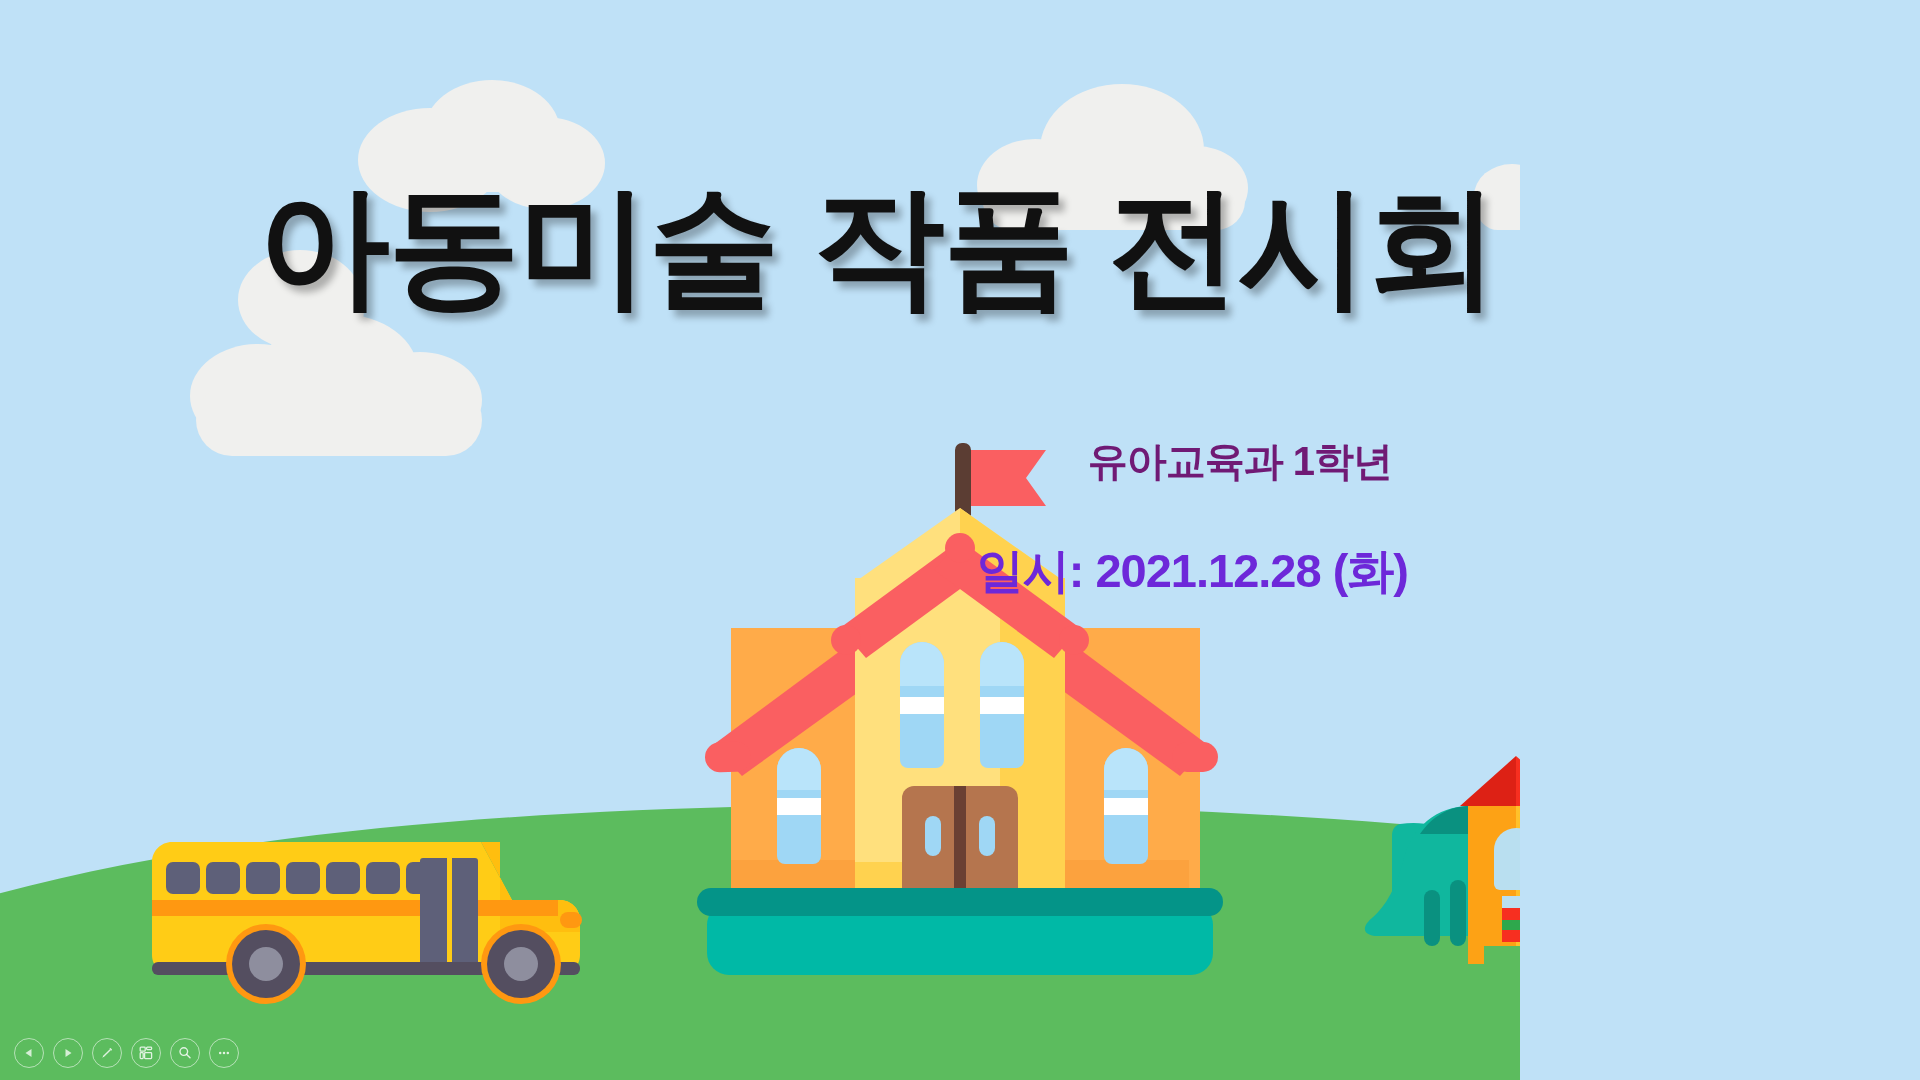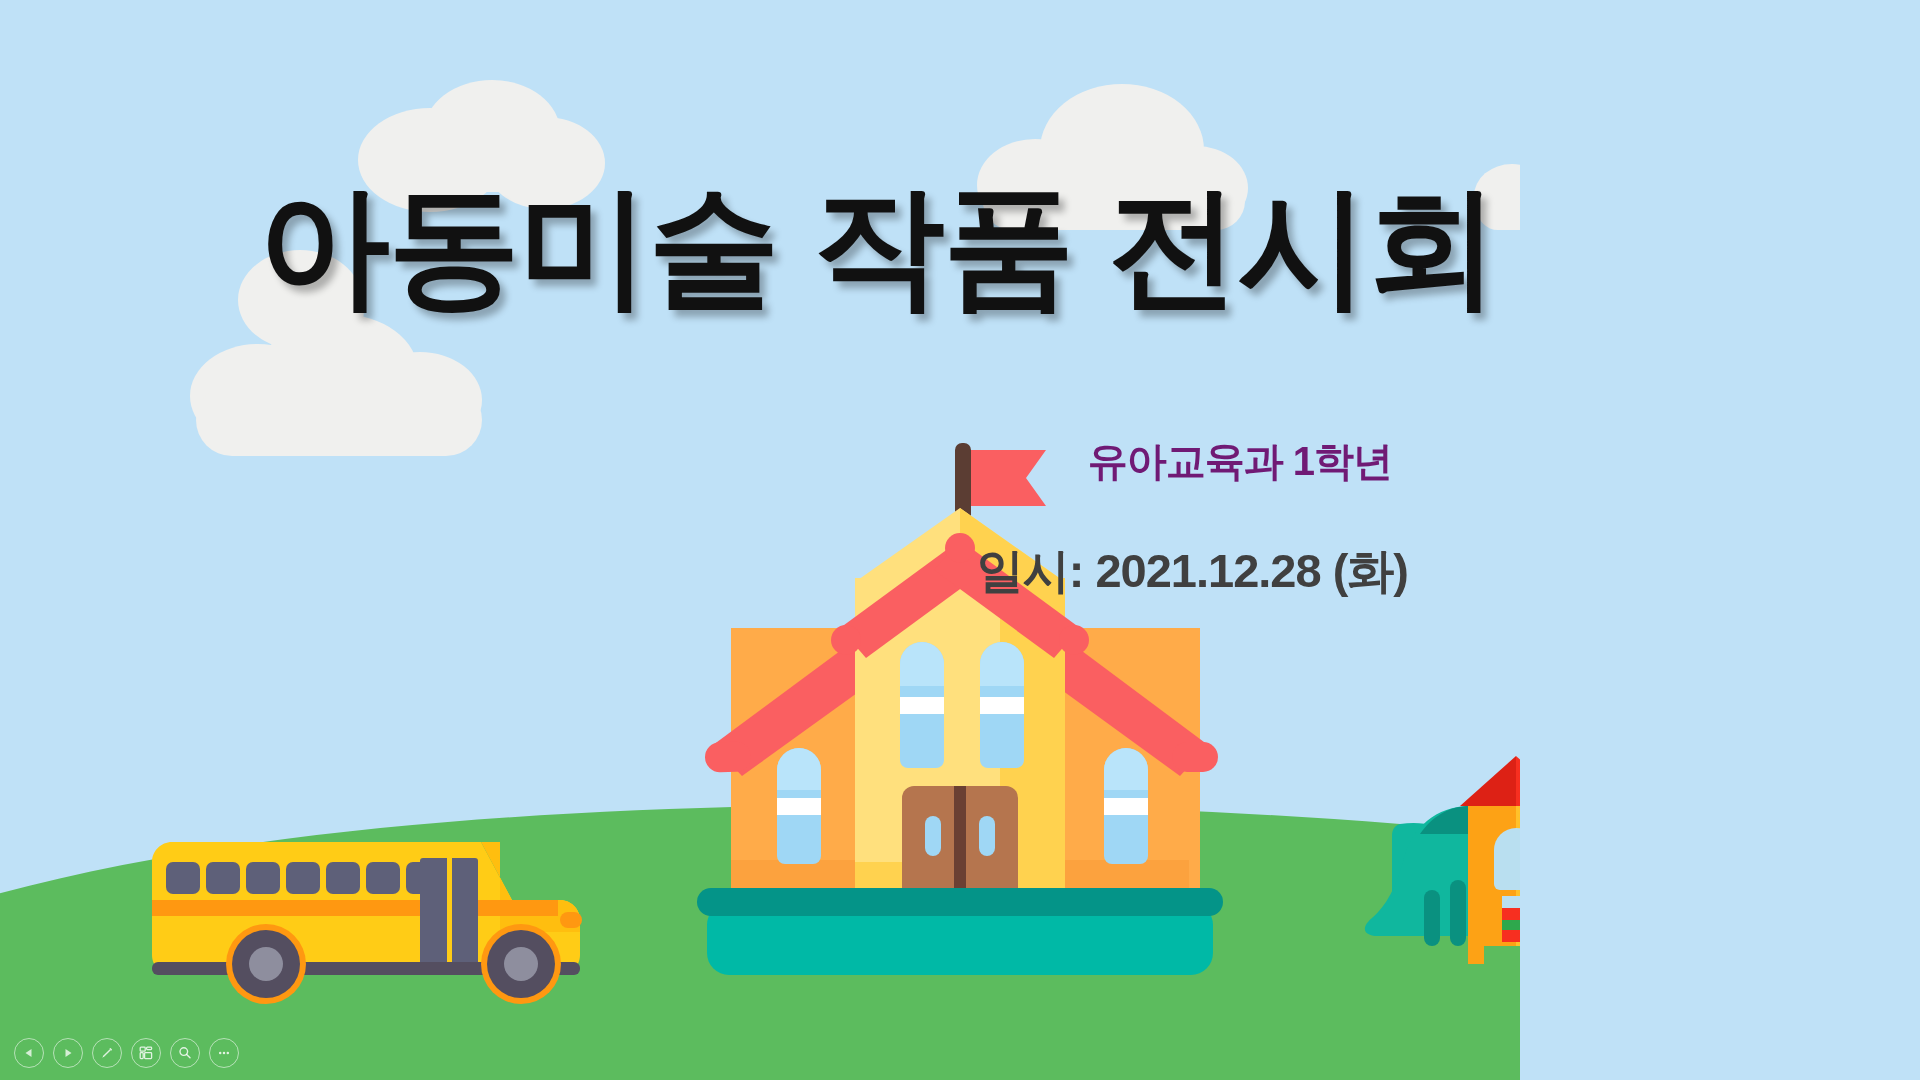--- a/index.html
+++ b/index.html
@@ -56,21 +56,21 @@
     white-space: nowrap;
     z-index: 6;
   }
 
   .datetext {
     position: absolute;
     right: 112px;
     top: 540px;
     font-size: 47px;
     font-weight: 900;
-    color: #404040;
+    color: #6d28d9;
     letter-spacing: -1px;
     white-space: nowrap;
     z-index: 6;
   }
 
   
   #toolbar {
     position: absolute;
     left: 14px;
     bottom: 12px;

